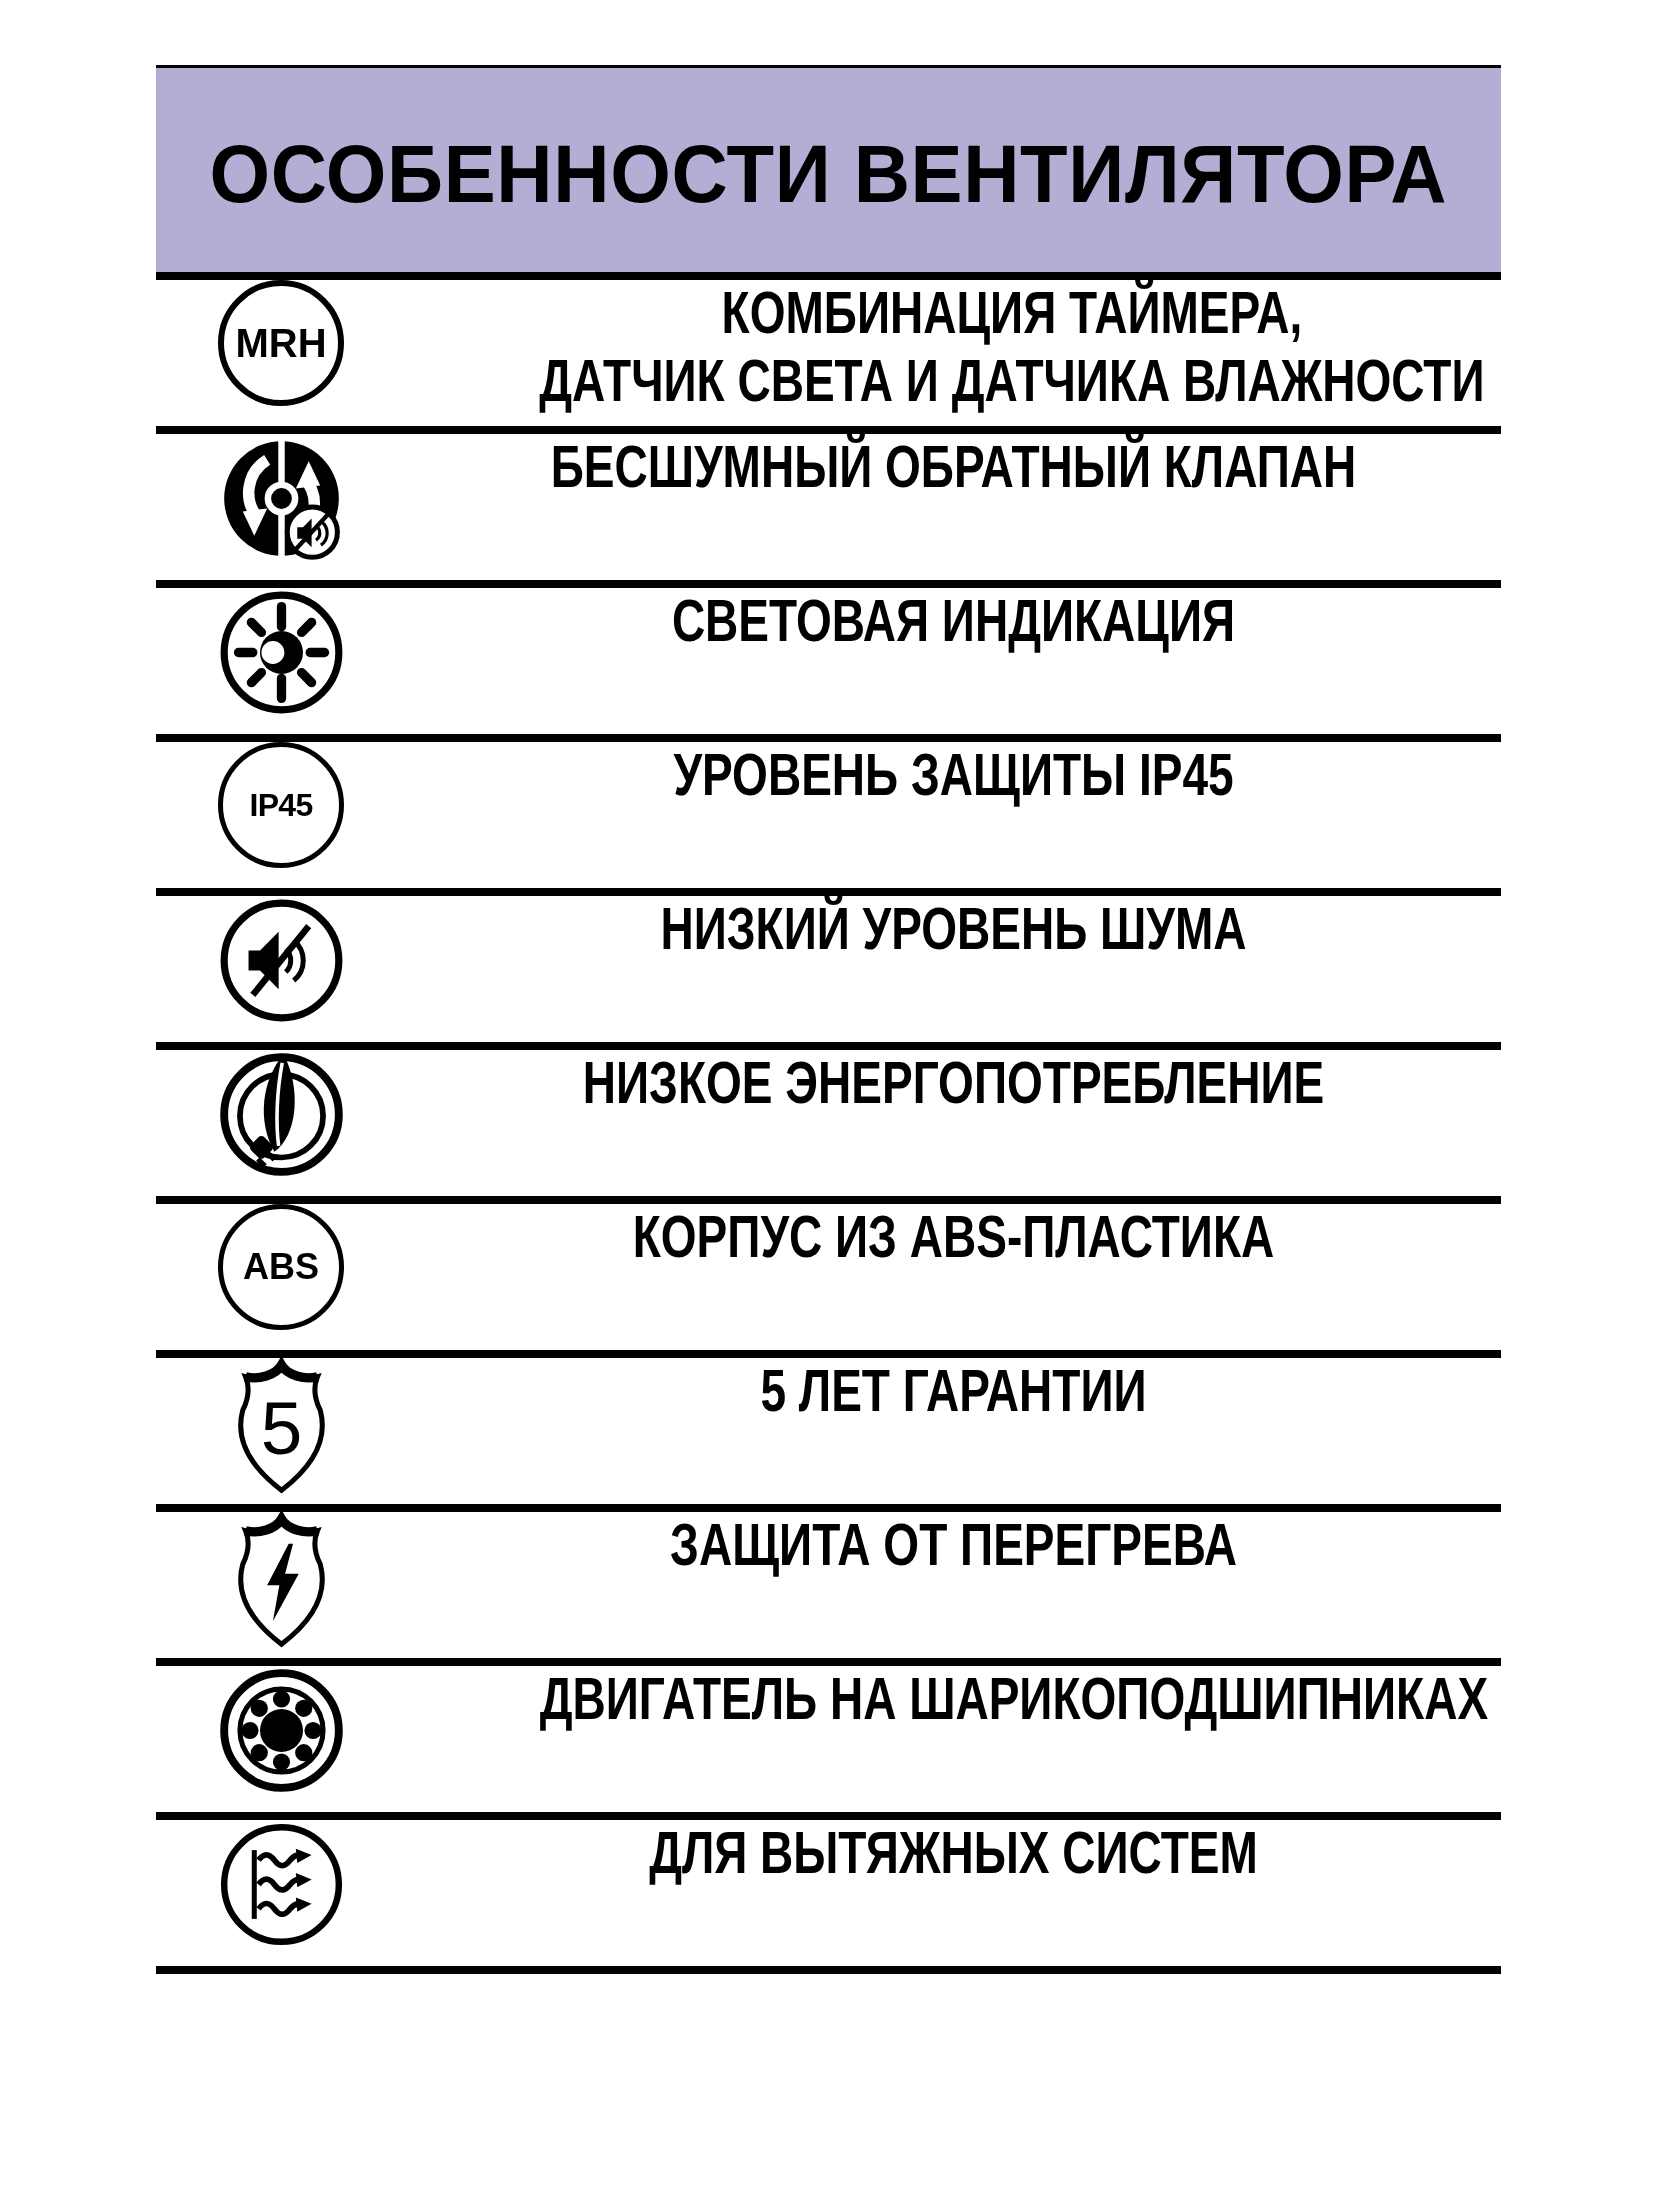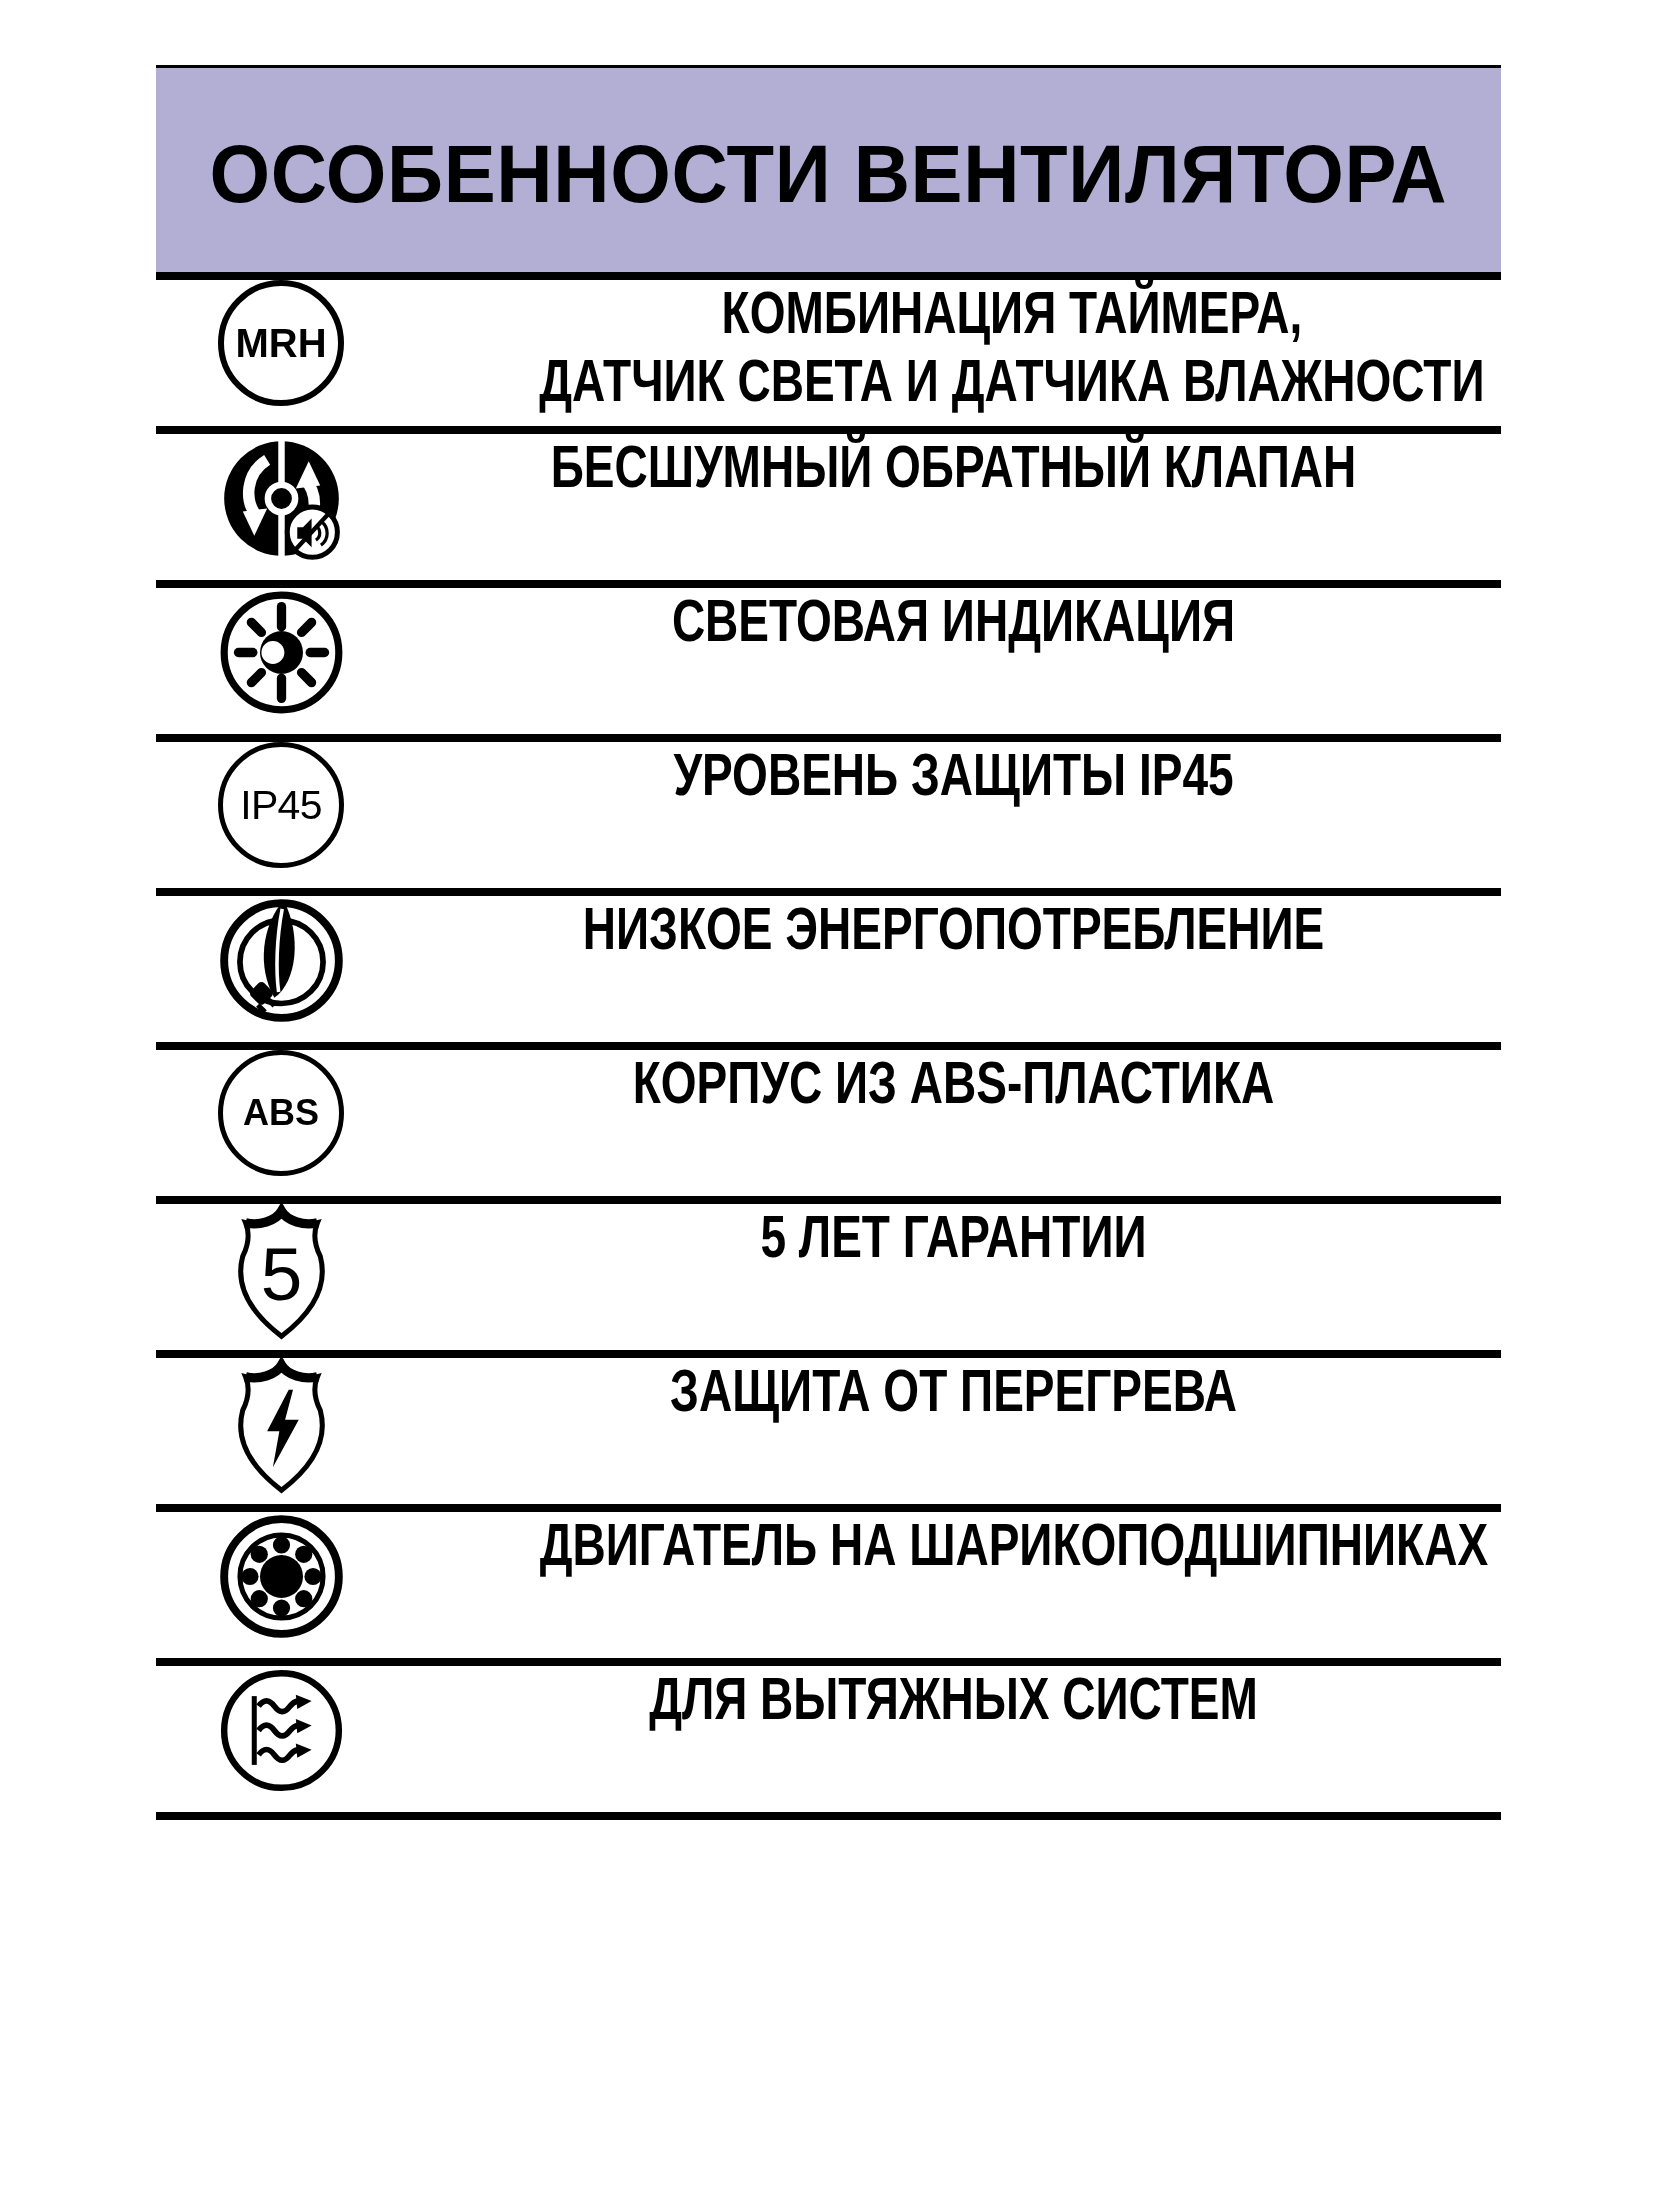--- a/index.html
+++ b/index.html
@@ -34,21 +34,21 @@
     line-height:1.15; text-align:center; white-space:nowrap;
     transform:scaleX(0.78);
   }
   .badge-circle {
     width:126px; height:126px; border-radius:50%;
     border:5.9px solid #000; background:#fff;
     display:flex; align-items:center; justify-content:center;
     color:#000;
   }
   .badge-circle.mrh { border-width:6.6px; font-weight:bold; font-size:40px; }
-  .badge-circle.ip  { border-width:5.9px; font-weight:normal; font-size:41px; letter-spacing:-0.7px; }
+  .badge-circle.ip  { border-width:5.9px; font-weight:bold; font-size:32px; letter-spacing:-0.7px; }
   .badge-circle.abs { border-width:5.1px; font-weight:bold; font-size:36px; }
   svg { display:block; }
   svg text { font-family:"Liberation Sans","DejaVu Sans",sans-serif; fill:#000; }
 </style>
 </head>
 <body>
 
 <div class="sheet">
 
   <div class="header">
@@ -116,20 +116,33 @@
     <div class="icon-box">
       <div class="badge-circle ip">
           <span>IP45</span>
         </div>
     </div>
     <div class="feature-text">
       <div>УРОВЕНЬ ЗАЩИТЫ IP45</div>
     </div>
   </div>
 
+  <div class="feature-row">
+    <div class="icon-box">
+      <svg width="129" height="129" viewBox="0 0 180 180">
+        <circle cx="90" cy="90" r="80" fill="none" stroke="#000" stroke-width="10"></circle>
+        <polygon points="44,76 60,76 86,50 86,130 60,104 44,104" fill="#000"></polygon>
+        <path d="M96,74 a22,22 0 0 1 0,32 M107,62 a36,36 0 0 1 0,56" stroke="#000" stroke-width="7" fill="none"></path>
+        <line x1="50" y1="138" x2="128" y2="42" stroke="#000" stroke-width="9"></line>
+      </svg>
+    </div>
+    <div class="feature-text">
+      <div>НИЗКИЙ УРОВЕНЬ ШУМА</div>
+    </div>
+  </div>
 
   <div class="feature-row">
     <div class="icon-box">
       <svg width="129" height="129" viewBox="0 0 180 180">
         <circle cx="90" cy="90" r="80" fill="none" stroke="#000" stroke-width="11"></circle>
         <circle cx="90" cy="92" r="58" fill="none" stroke="#000" stroke-width="8"></circle>
         <path d="M93,6 C 62,42 56,100 80,142 C 112,120 118,54 93,6 Z" fill="#000"></path>
         <path d="M91,18 C 83,60 82,104 86,134" stroke="#fff" stroke-width="5" fill="none"></path>
         <rect x="49" y="123" width="26" height="26" rx="6" transform="rotate(45 62 136)" fill="#000"></rect>
         <line x1="70" y1="143" x2="80" y2="153" stroke="#000" stroke-width="7"></line>

